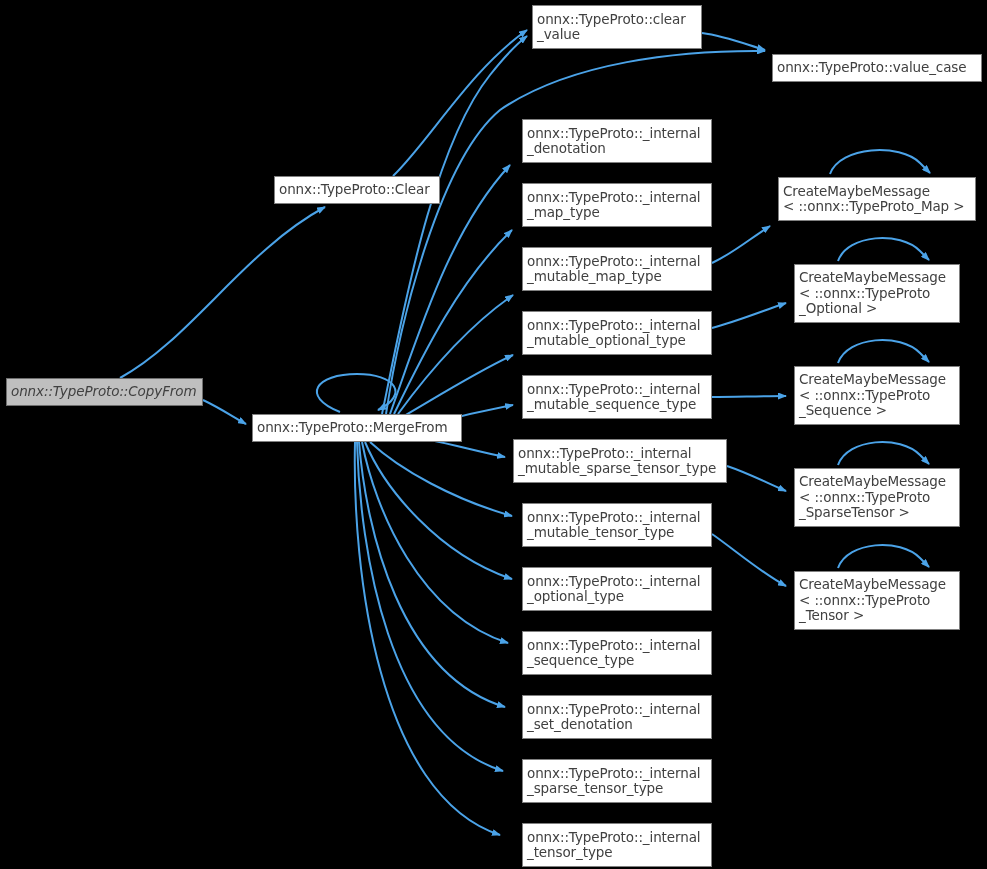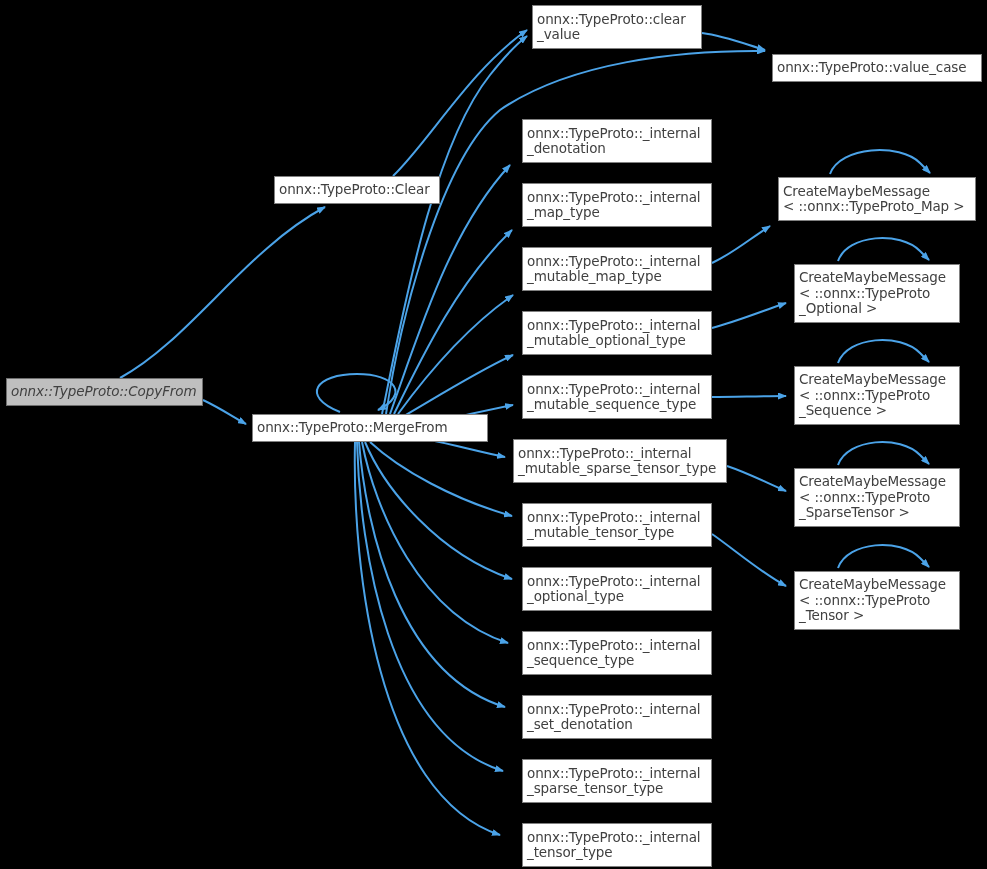--- a/index.html
+++ b/index.html
@@ -86,21 +86,21 @@
         <path d="M 830,174 C 840,146 900,143 920,163 C 928,171 929,172 930,173" fill="none" stroke="#4ba3e8" stroke-width="2" marker-end="url(#arrowhead)"></path>
         <path d="M 838,261 C 848,234 900,231 920,251 C 927,258 928,259 929,260" fill="none" stroke="#4ba3e8" stroke-width="2" marker-end="url(#arrowhead)"></path>
         <path d="M 838,363 C 848,336 900,333 920,353 C 927,360 928,361 929,362" fill="none" stroke="#4ba3e8" stroke-width="2" marker-end="url(#arrowhead)"></path>
         <path d="M 838,465 C 848,438 900,435 920,455 C 927,462 928,463 929,464" fill="none" stroke="#4ba3e8" stroke-width="2" marker-end="url(#arrowhead)"></path>
         <path d="M 838,568 C 848,541 900,538 920,558 C 927,565 928,566 929,567" fill="none" stroke="#4ba3e8" stroke-width="2" marker-end="url(#arrowhead)"></path>
       </g>
   </svg>
   <div id="nodes-layer">
       <div class="node-box highlight" style="left: 6px; top: 378px; width: 197px; height: 28px; font-style: italic;"><span class="node-label">onnx::TypeProto::CopyFrom</span></div>
       <div class="node-box" style="left: 274px; top: 176px; width: 166px; height: 28px;"><span class="node-label">onnx::TypeProto::Clear</span></div>
-      <div class="node-box" style="left: 252px; top: 414px; width: 236px; height: 28px;"><span class="node-label">onnx::TypeProto::MergeFrom</span></div>
+      <div class="node-box" style="left: 252px; top: 414px; width: 210px; height: 28px;"><span class="node-label">onnx::TypeProto::MergeFrom</span></div>
       <div class="node-box" style="left: 532px; top: 5px; width: 170px; height: 44px;"><span class="node-label">onnx::TypeProto::clear
 _value</span></div>
       <div class="node-box" style="left: 772px; top: 41px; width: 210px; height: 28px; margin-top: 13px;"><span class="node-label">onnx::TypeProto::value_case</span></div>
       <div class="node-box" style="left: 522px; top: 119px; width: 190px; height: 44px;"><span class="node-label">onnx::TypeProto::_internal
 _denotation</span></div>
       <div class="node-box" style="left: 522px; top: 183px; width: 190px; height: 44px;"><span class="node-label">onnx::TypeProto::_internal
 _map_type</span></div>
       <div class="node-box" style="left: 522px; top: 247px; width: 190px; height: 44px;"><span class="node-label">onnx::TypeProto::_internal
 _mutable_map_type</span></div>
       <div class="node-box" style="left: 522px; top: 311px; width: 190px; height: 44px;"><span class="node-label">onnx::TypeProto::_internal

